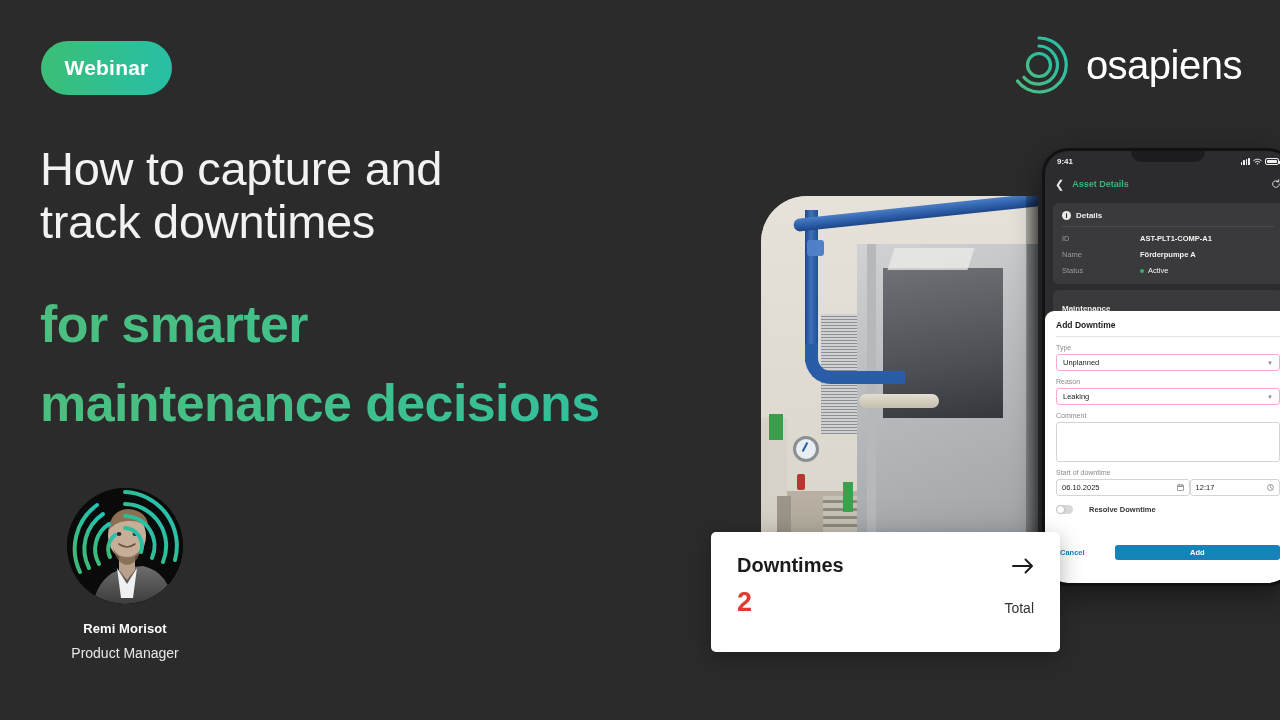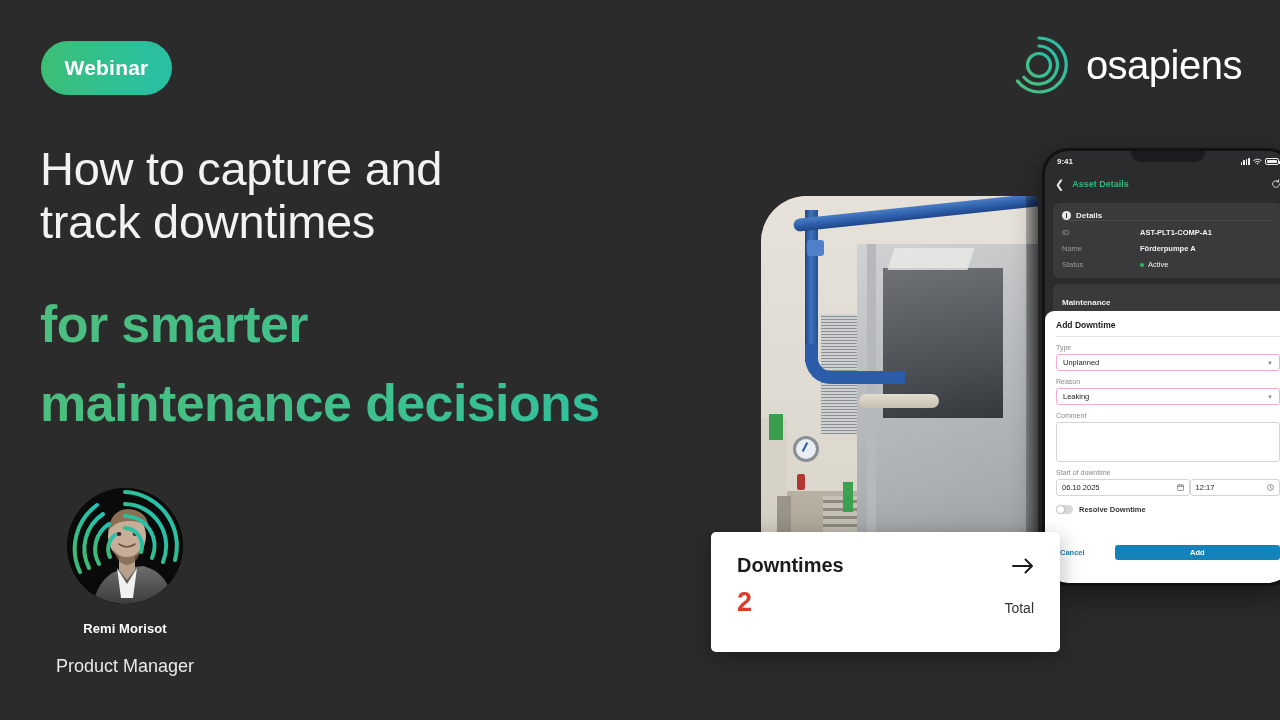--- a/index.html
+++ b/index.html
@@ -58,21 +58,21 @@
     border-radius:50%; overflow:hidden; background:#0a0a0a;
   }
   #avatar-photo{
     position:absolute; left:0; top:0; width:116px; height:116px;
   }
   #avatar-rings{ position:absolute; left:0; top:0; width:116px; height:116px; }
   #speaker-name{
     margin-top:17px; color:#ffffff; font-size:13px; font-weight:700; letter-spacing:.1px;
   }
   #speaker-role{
-    margin-top:20px; color:#e8e8e8; font-size:18px; font-weight:400;
+    margin-top:9px; color:#e8e8e8; font-size:14px; font-weight:400;
   }
 
   
   #photo-block{
     position:absolute; left:761px; top:196px; width:277px; height:441px;
     border-radius:46px 0 0 0; overflow:hidden; background:#cfc9bd;
   }
   #photo-inner{ position:absolute; inset:0; }
   .p-wall{ position:absolute; left:0; top:0; right:0; height:67%; background:linear-gradient(180deg,#e6e2da 0%,#dcd7cd 100%); }
   .p-floor{ position:absolute; left:0; top:67%; right:0; bottom:0; background:linear-gradient(180deg,#b8b1a3 0%,#a9a294 100%); }
@@ -124,21 +124,21 @@
   .batt{ width:14px; height:7px; border:1px solid #f0f0f0; border-radius:2px; position:relative; }
   .batt::after{ content:''; position:absolute; left:1px; top:1px; bottom:1px; right:1px; background:#f0f0f0; border-radius:1px; }
   .batt::before{ content:''; position:absolute; right:-2.5px; top:2px; width:1.5px; height:3px; background:#f0f0f0; border-radius:0 1px 1px 0; }
 
   #app-bar{ height:26px; display:flex; align-items:center; padding:0 10px; gap:8px; }
   #back-chevron{ color:#e6e6e6; font-size:11px; line-height:1; }
   #app-title{ color:#35b77e; font-size:9px; font-weight:600; }
   #refresh-icon{ margin-left:auto; color:#e6e6e6; display:flex; }
 
   #details-card{ margin:6px 8px 0 8px; background:#3a3a3c; border-radius:6px; padding:8px 9px 9px 9px; }
-  #details-head{ display:flex; align-items:center; gap:5px; border-bottom:1px solid #4a4a4c; }
+  #details-head{ display:flex; align-items:center; gap:5px; padding-bottom:6px; border-bottom:1px solid #4a4a4c; }
   #info-badge{ width:9px; height:9px; border-radius:50%; background:#e8e8e8; color:#1c1c1e; font-size:7px; font-weight:700; display:flex; align-items:center; justify-content:center; line-height:1; }
   #details-title{ color:#efefef; font-size:8px; font-weight:700; }
   .det-row{ display:flex; margin-top:7px; }
   .det-k{ color:#9a9a9e; font-size:7.5px; width:78px; }
   .det-v{ color:#f2f2f2; font-size:7.5px; font-weight:600; }
   .det-v.st{ display:flex; align-items:center; gap:4px; font-weight:400; }
   .dot{ width:4px; height:4px; border-radius:50%; background:#2fb665; display:inline-block; }
   #maint-card{ margin:6px 8px 0 8px; background:#3a3a3c; border-radius:6px; padding:7px 9px; }
   #maint-title{ color:#efefef; font-size:8px; font-weight:700; }
 
@@ -154,21 +154,21 @@
     display:flex; align-items:center; padding:0 6px; background:#fff;
   }
   .f-select .val{ color:#222; font-size:7.5px; }
   .f-select .caret{ margin-left:auto; color:#8a8a8a; font-size:6px; line-height:1; }
   .f-textarea{ height:40px; border:1px solid #d4d4d4; border-radius:3px; background:#fff; }
   #dt-row{ display:flex; }
   .f-date{ flex:1.55; height:17px; border:1px solid #d4d4d4; border-radius:3px; display:flex; align-items:center; padding:0 5px; }
   .f-time{ flex:1; height:17px; border:1px solid #d4d4d4; border-radius:3px; display:flex; align-items:center; padding:0 5px; }
   .f-date .val,.f-time .val{ color:#222; font-size:7.5px; }
   .f-ico{ margin-left:auto; color:#6b6b6b; display:flex; }
-  #toggle-row{ display:flex; align-items:center; gap:6px; margin-top:9px; }
+  #toggle-row{ display:flex; align-items:center; gap:16px; margin-top:9px; }
   #toggle{ width:17px; height:9px; border-radius:5px; background:#d8d8d8; position:relative; }
   #toggle::after{ content:''; position:absolute; left:1px; top:1px; width:7px; height:7px; border-radius:50%; background:#fff; box-shadow:0 0 2px rgba(0,0,0,.35); }
   #toggle-label{ color:#333; font-size:7.5px; font-weight:600; }
   #sheet-actions{ position:absolute; left:11px; right:11px; bottom:23px; display:flex; align-items:center; gap:26px; }
   #cancel-btn{ color:#1683b8; font-size:7.5px; font-weight:700; padding:0 4px; }
   #add-btn{ flex:1; height:15px; background:#1383b9; border-radius:3px; color:#fff; font-size:7.5px; font-weight:700; display:flex; align-items:center; justify-content:center; }
 
   
   #downtimes-card{
     position:absolute; left:711px; top:532px; width:349px; height:120px;

